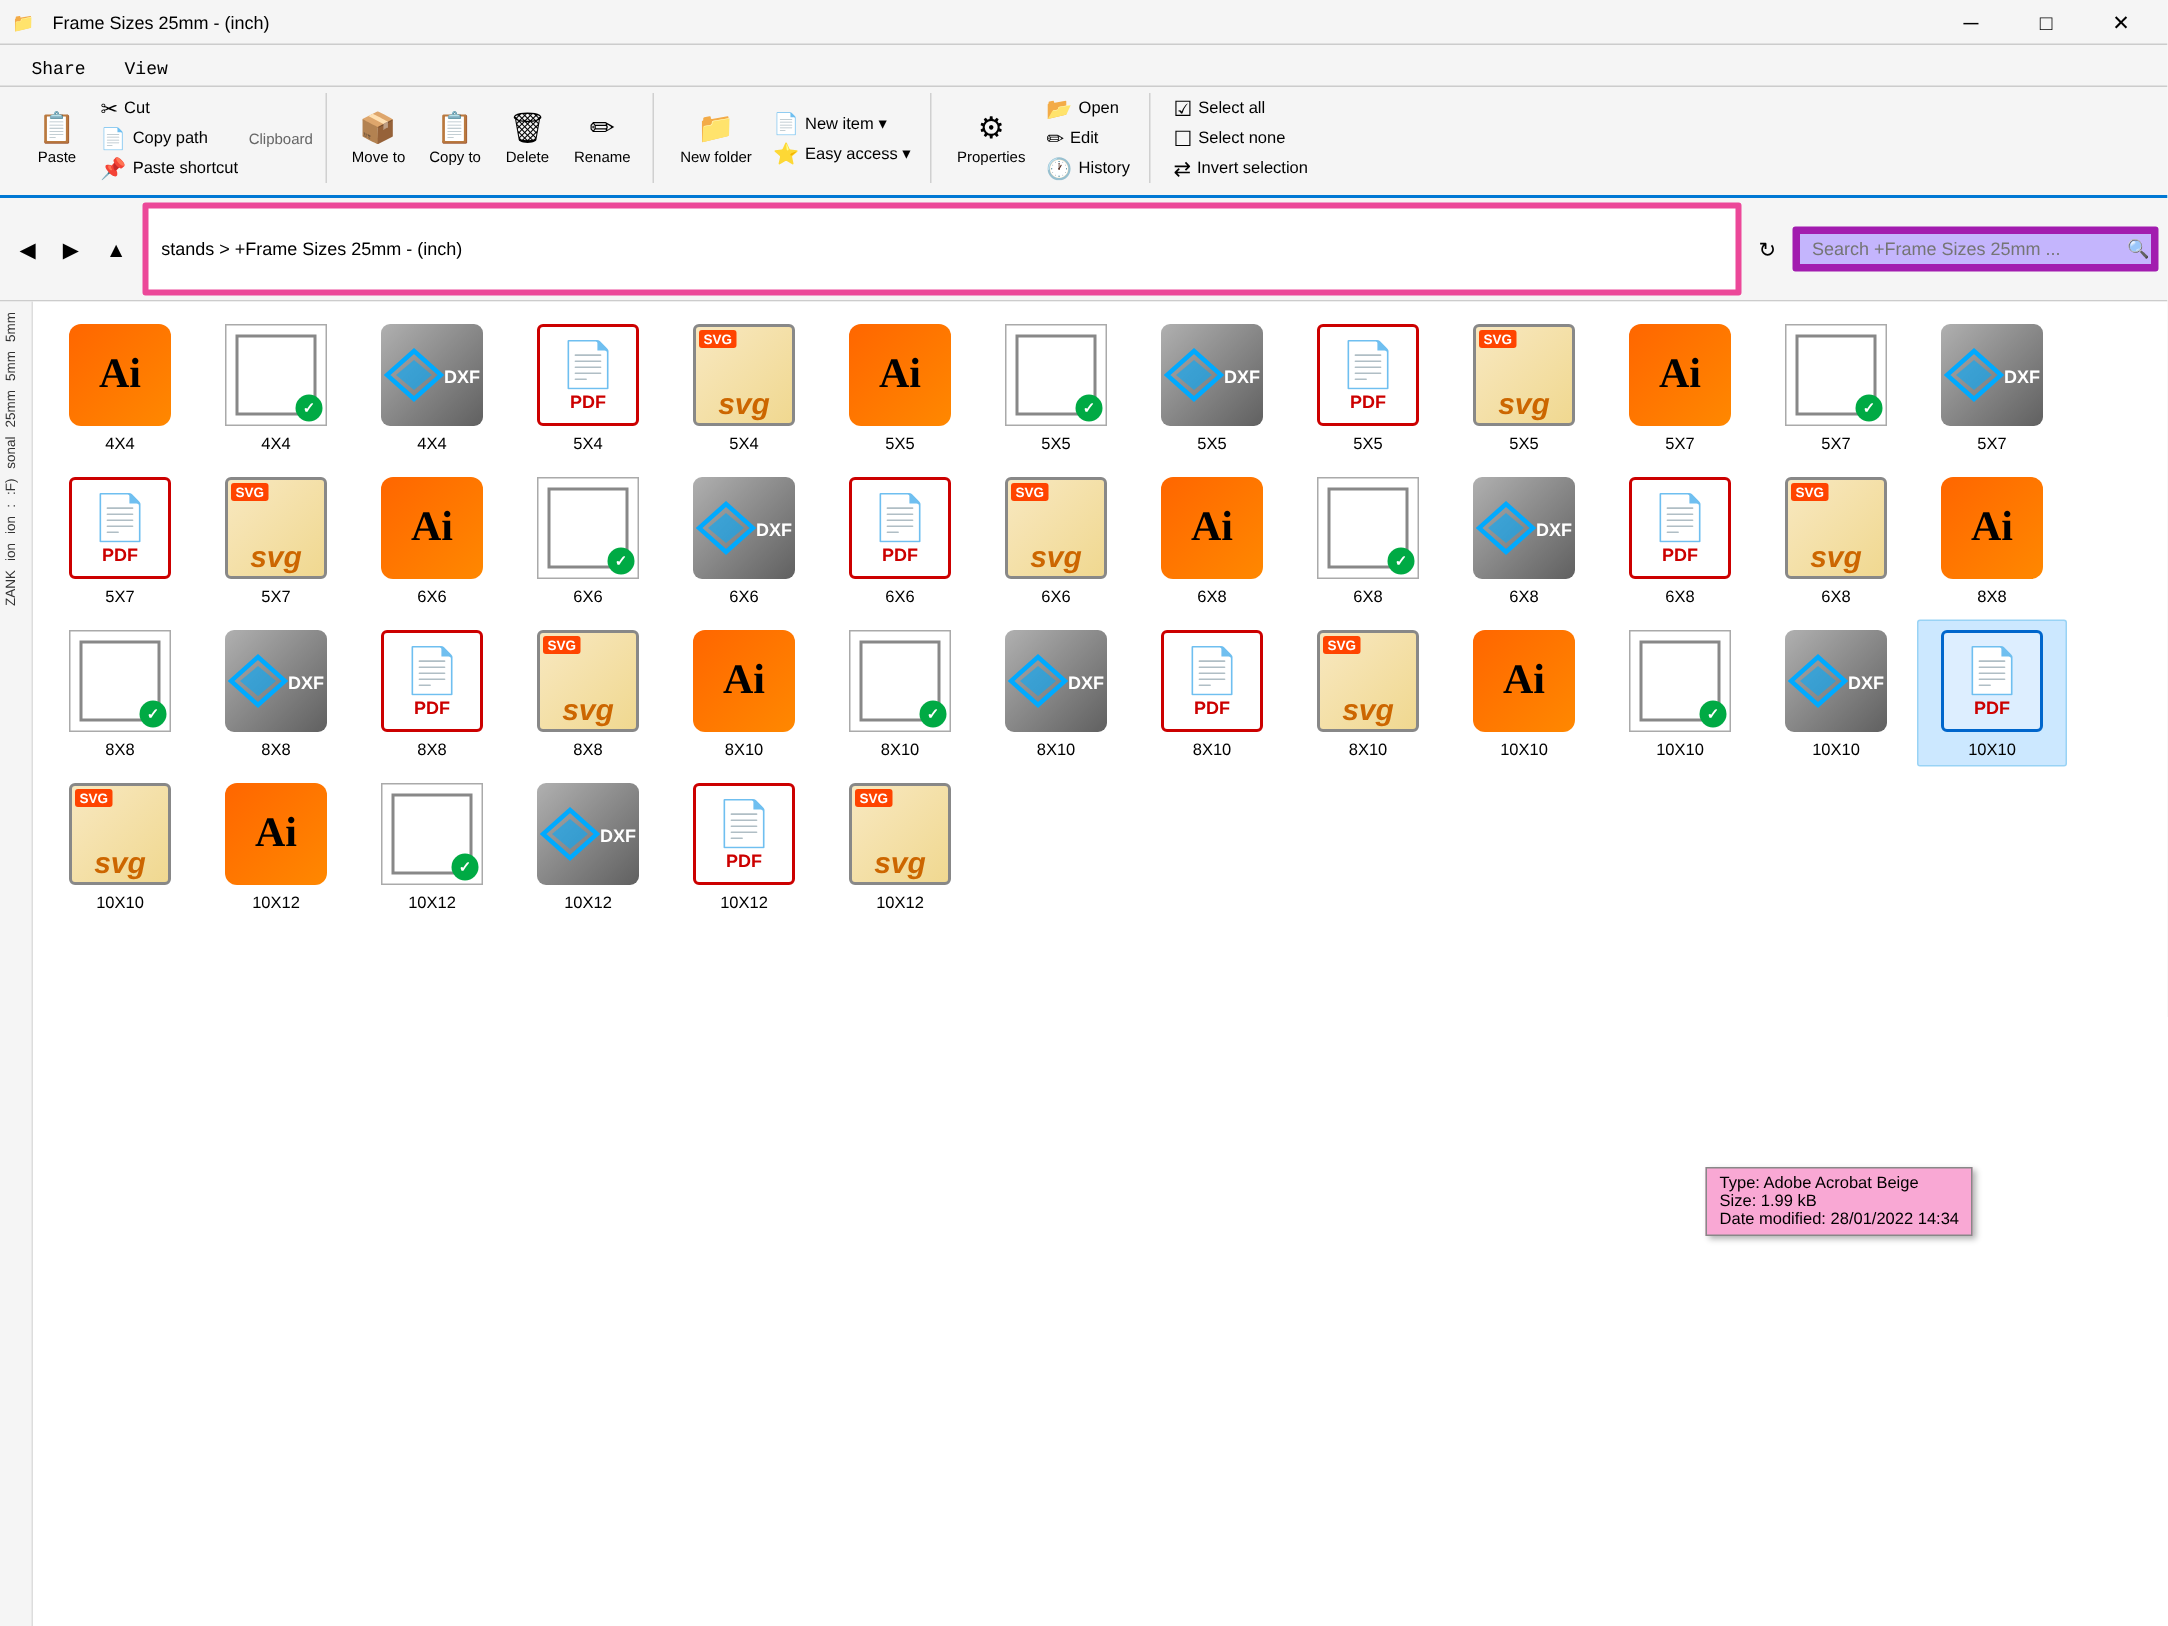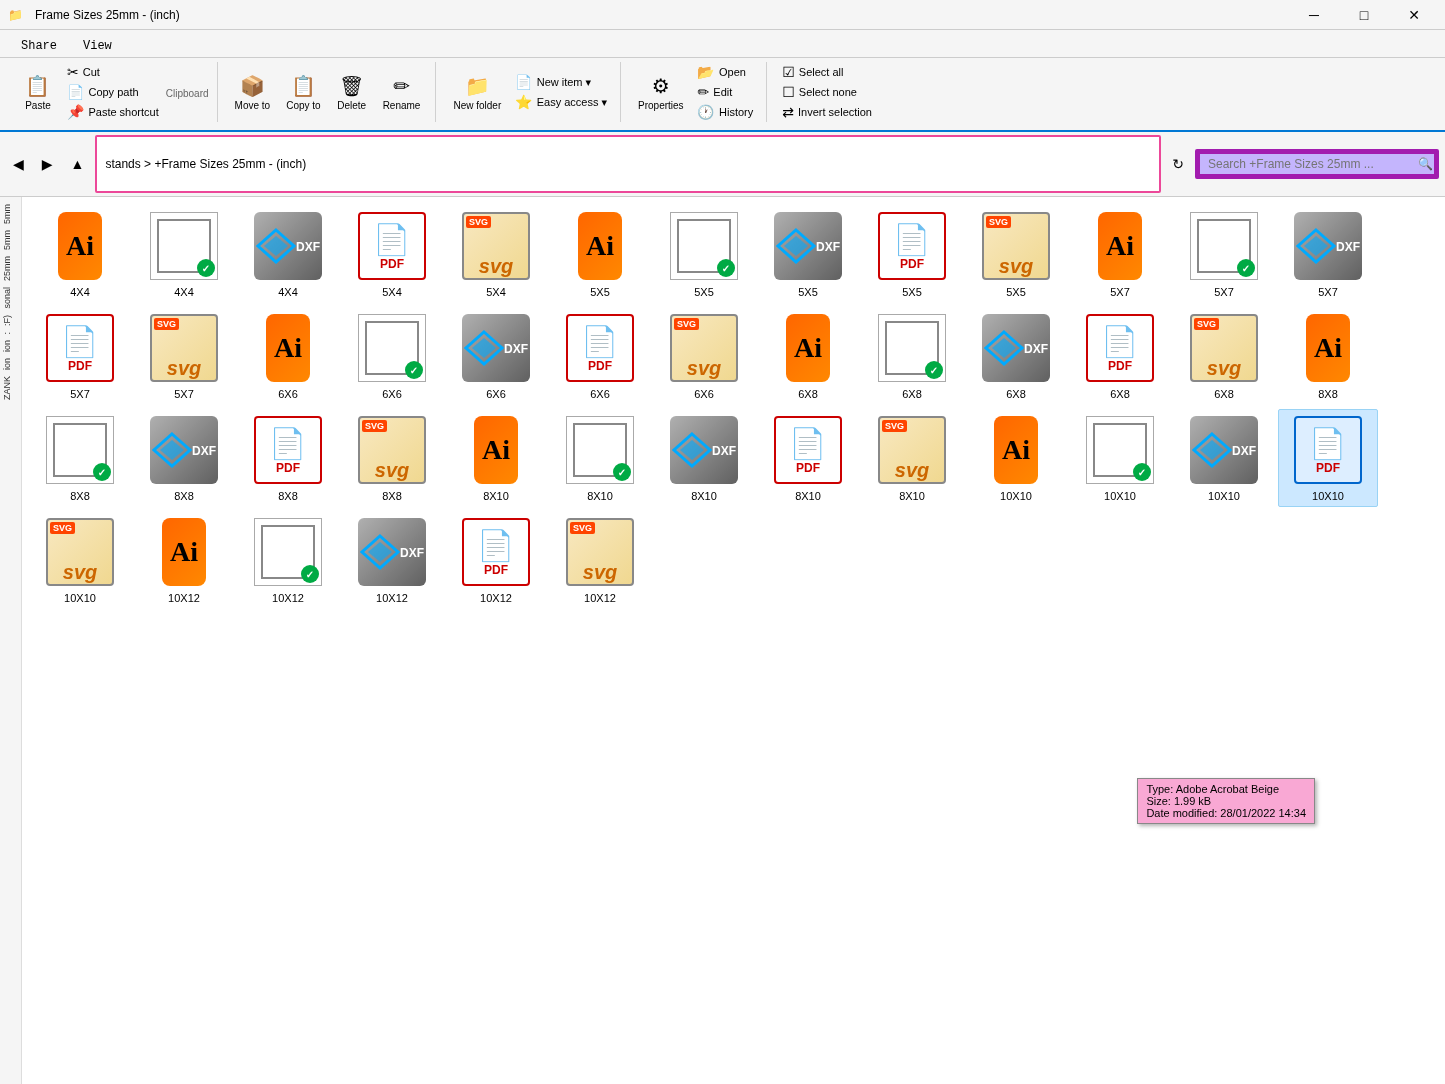--- a/index.html
+++ b/index.html
@@ -84,21 +84,21 @@
       background: #f5f5f5;
       border-bottom: 1px solid #ccc;
       display: flex;
       align-items: center;
       padding: 3px 6px;
       gap: 4px;
     }
     .breadcrumb-path {
       flex: 1;
       background: white;
-      border: 2px solid #ec4899;
+      border: 4px solid #ec4899;
       border-radius: 2px;
       padding: 20px 8px;
       font-size: 12px;
       display: flex;
       align-items: center;
     }
     .search-box {
       width: 244px;
       background: #c4b5fd;
       border: 5px solid #a21caf;
@@ -148,21 +148,21 @@
       cursor: pointer;
       border: 1px solid transparent;
       border-radius: 2px;
     }
     .file-item.selected { background: #cce8ff; border-color: #99d3f5; }
     .file-icon-wrapper { width: 72px; height: 72px; display: flex; align-items: center; justify-content: center; position: relative; }
     .file-label { font-size: 11px; text-align: left; margin-top: 4px; word-break: break-word; max-width: 96px; }
 
     
     .ai-icon {
-      width: 44px; height: 68px;
+      width: 68px; height: 68px;
       background: linear-gradient(135deg, #ff6600, #ff8800);
       border-radius: 8px;
       display: flex; align-items: center; justify-content: center;
       color: black; font-size: 28px; font-weight: 900;
       font-family: 'Georgia', serif;
     }
     .autocad-icon {
       width: 68px; height: 68px;
       background: white;
       border: 1px solid #aaa;

